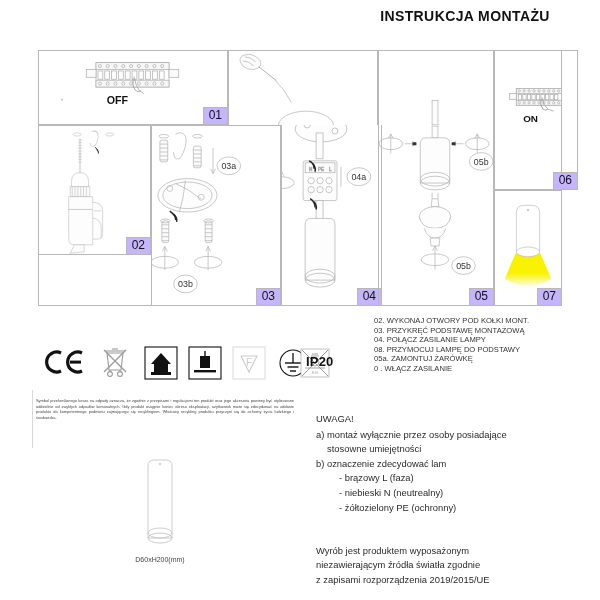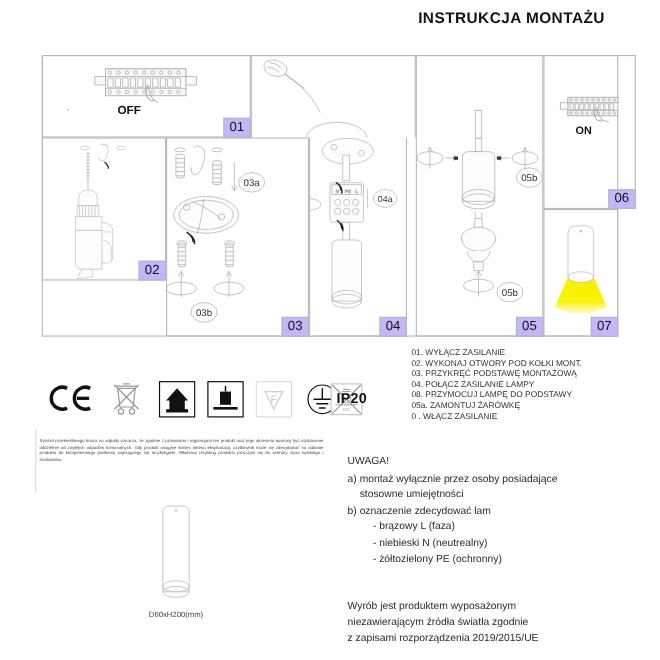--- a/index.html
+++ b/index.html
@@ -26,21 +26,21 @@
     position:absolute;left:38px;top:50px;
     width:524px;height:256px;
     border:1px solid #b8b8b8;
     box-sizing:border-box;
   }
   .cell{position:absolute;box-sizing:border-box;border:1px solid #b8b8b8;margin:-1px;}
   .p01{left:0;top:0;width:190px;height:75px;}
   .p02{left:0;top:75px;width:113px;height:130px;}
   .p03{left:113px;top:75px;width:130px;height:181px;}
   .p04{left:190px;top:0;width:150px;height:75px;border-bottom:none;}
-  .p04b{left:243px;top:75px;width:89px;height:181px;border-top:none;}
+  .p04b{left:243px;top:75px;width:101px;height:181px;border-top:none;}
   .p05{left:340px;top:0;width:116px;height:75px;border-bottom:none;}
   .p05b{left:340px;top:75px;width:116px;height:181px;border-top:none;}
   .p06{left:456px;top:0;width:84px;height:140px;}
   .p07{left:456px;top:140px;width:68px;height:116px;}
   .cellfill{position:absolute;inset:0;}
 
   .num{
     position:absolute;
     border:1px solid #b8b8b8;
     background:#c4b5fd;
@@ -433,21 +433,20 @@
           <g fill="none" stroke="#c2c2c2" stroke-width="0.8">
             <ellipse cx="34" cy="62" rx="12" ry="5" fill="#ffffff"></ellipse>
           </g>
         </svg>
       </div>
       <div class="num" style="right:-1px;bottom:-1px;">07</div>
     </div>
   </div>
 
   <div class="steps">
-    <div>01. WYŁĄCZ ZASILANIE</div>
     <div>02. WYKONAJ OTWORY POD KOŁKI MONT.</div>
     <div>03. PRZYKRĘĆ PODSTAWĘ MONTAŻOWĄ</div>
     <div>04. POŁĄCZ ZASILANIE LAMPY</div>
     <div>08. PRZYMOCUJ LAMPĘ DO PODSTAWY</div>
     <div>05a. ZAMONTUJ ŻARÓWKĘ</div>
     <div>0 . WŁĄCZ ZASILANIE</div>
   </div>
 
   <div class="iconrow">
 

